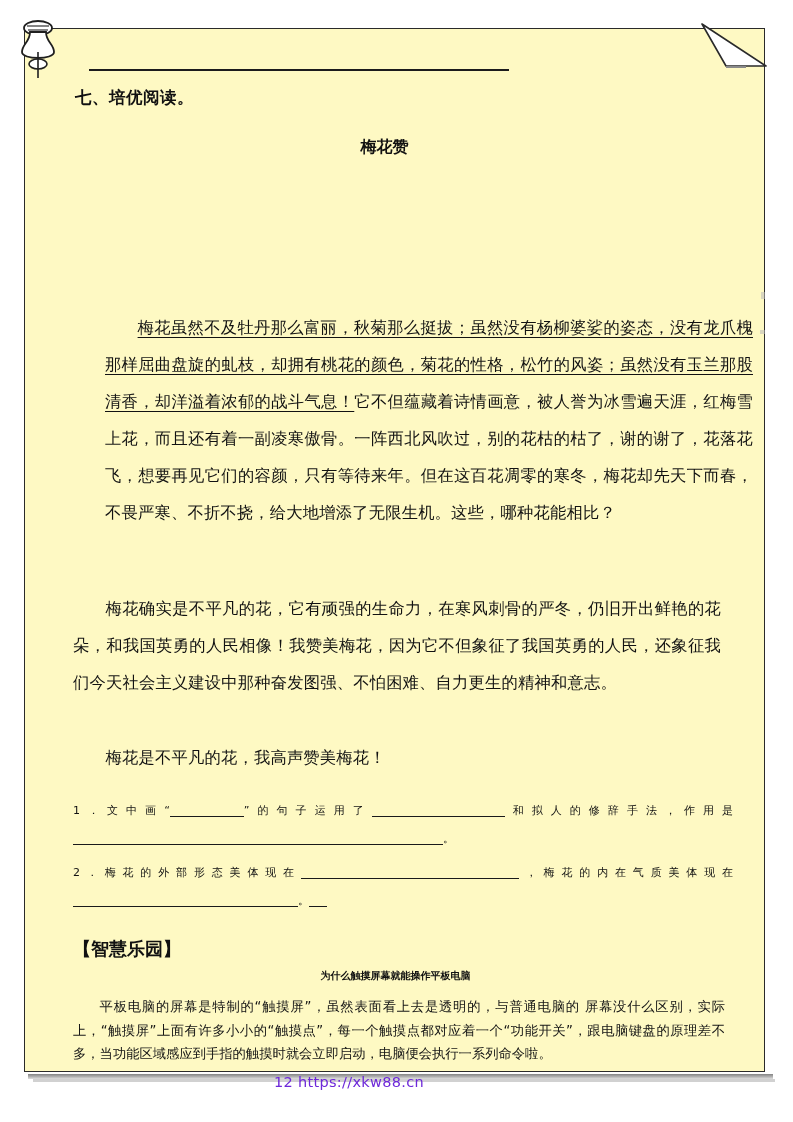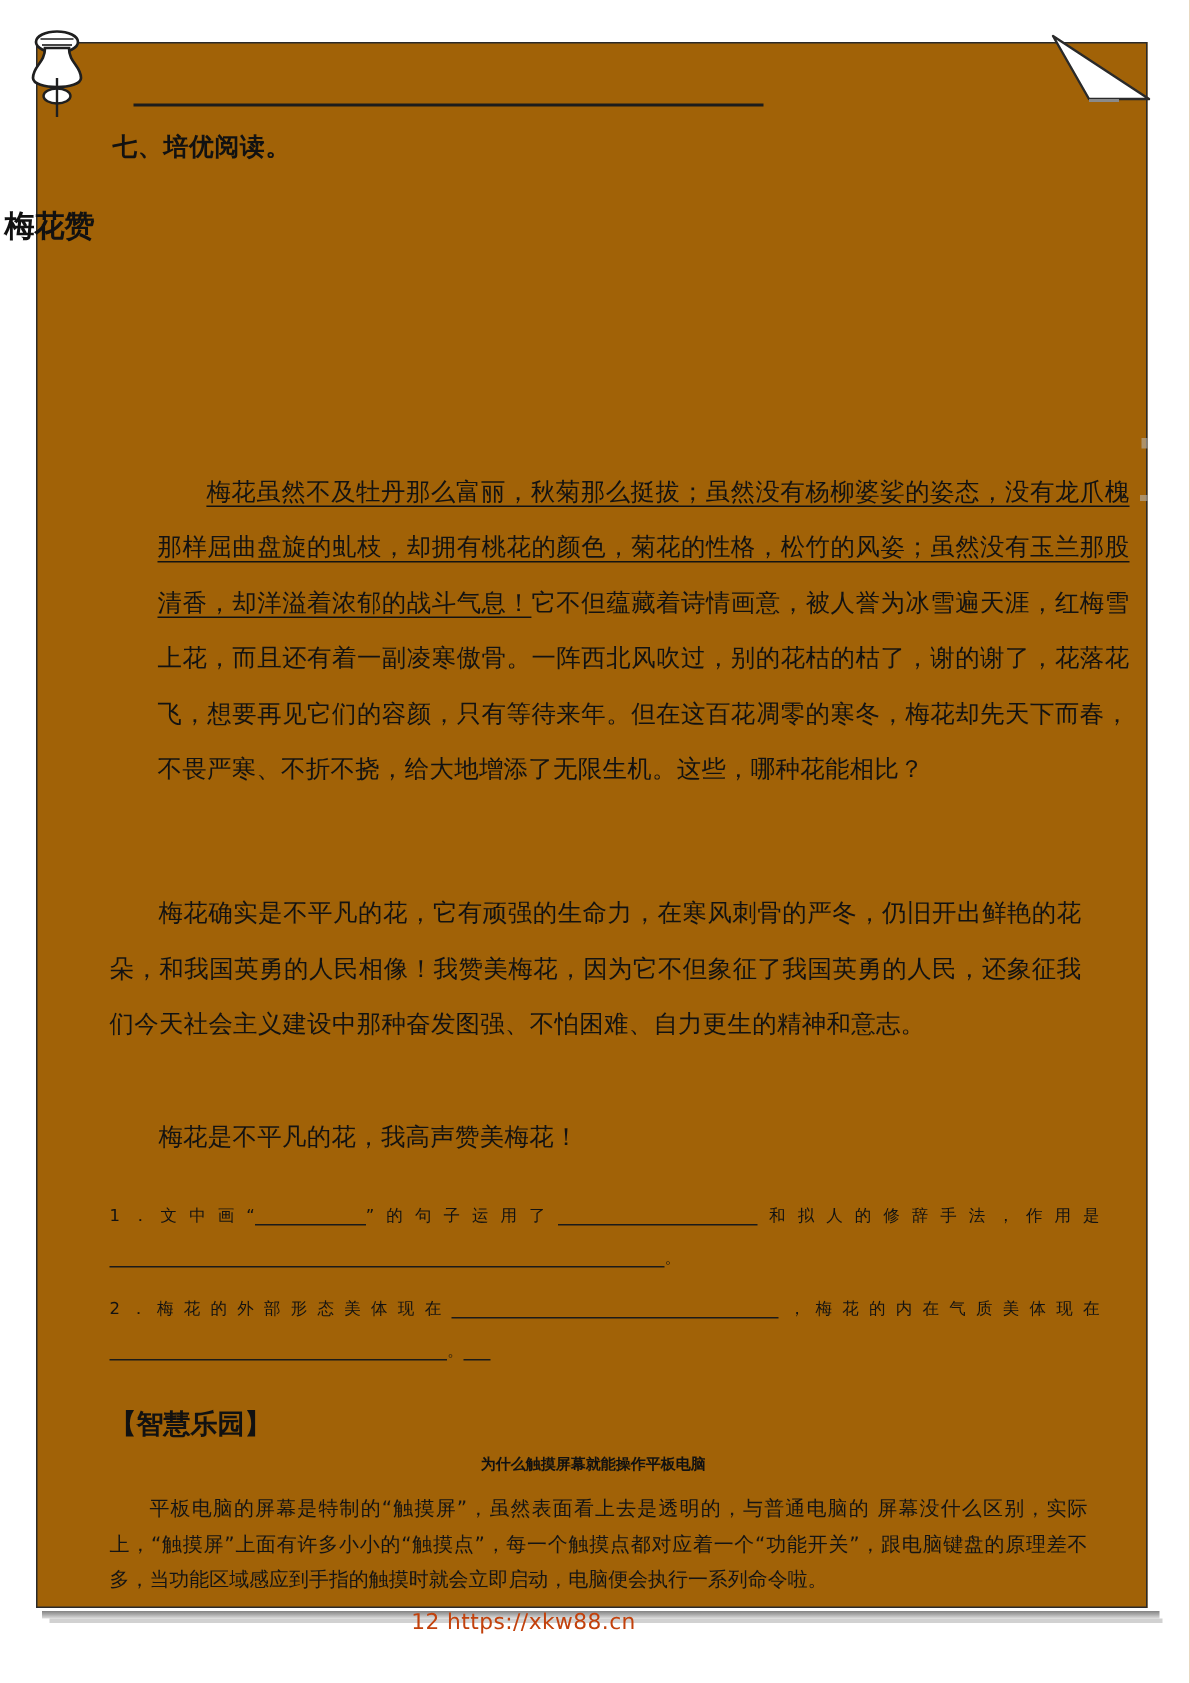--- a/index.html
+++ b/index.html
@@ -16,21 +16,21 @@
   }
 
   
   #page-sheet {
     position: absolute;
     left: 24px;
     top: 28px;
     width: 741px;
     height: 1044px;
     border: 1.5px solid #2a2a2a;
-    background: #a16207;
+    background: #fef9c3;
     box-sizing: border-box;
   }
   
   #sheet-shadow {
     position: absolute;
     left: 28px;
     top: 1074px;
     width: 745px;
     height: 5px;
     background: linear-gradient(to bottom, #6e6e6e 0%, #9a9a9a 45%, #d8d8d8 100%);
@@ -90,23 +90,23 @@
     font-weight: bold;
     color: #111;
     letter-spacing: .5px;
   }
 
   .article-title {
     position: absolute;
     left: 0;
     top: 108px;
     width: 741px;
-    text-align: left;
+    text-align: center;
     text-indent: -22px;
-    font-size: 20px;
+    font-size: 16px;
     font-weight: bold;
     color: #111;
   }
 
   .body-block {
     position: absolute;
     left: 48px;
     width: 648px;
     font-size: 16.3px;
     line-height: 37px;
@@ -185,21 +185,21 @@
   .park-body p { margin: 0; text-indent: 2em; }
 
   
   .watermark {
     position: absolute;
     left: 0;
     top: 1074px;
     width: 698px;
     text-align: center;
     font-size: 14.5px;
-    color: #c2410c;
+    color: #6d28d9;
     letter-spacing: .3px;
   }
 
   
   .speck {
     position: absolute;
     background: #b9b9b9;
     opacity: .55;
   }
 </style>

